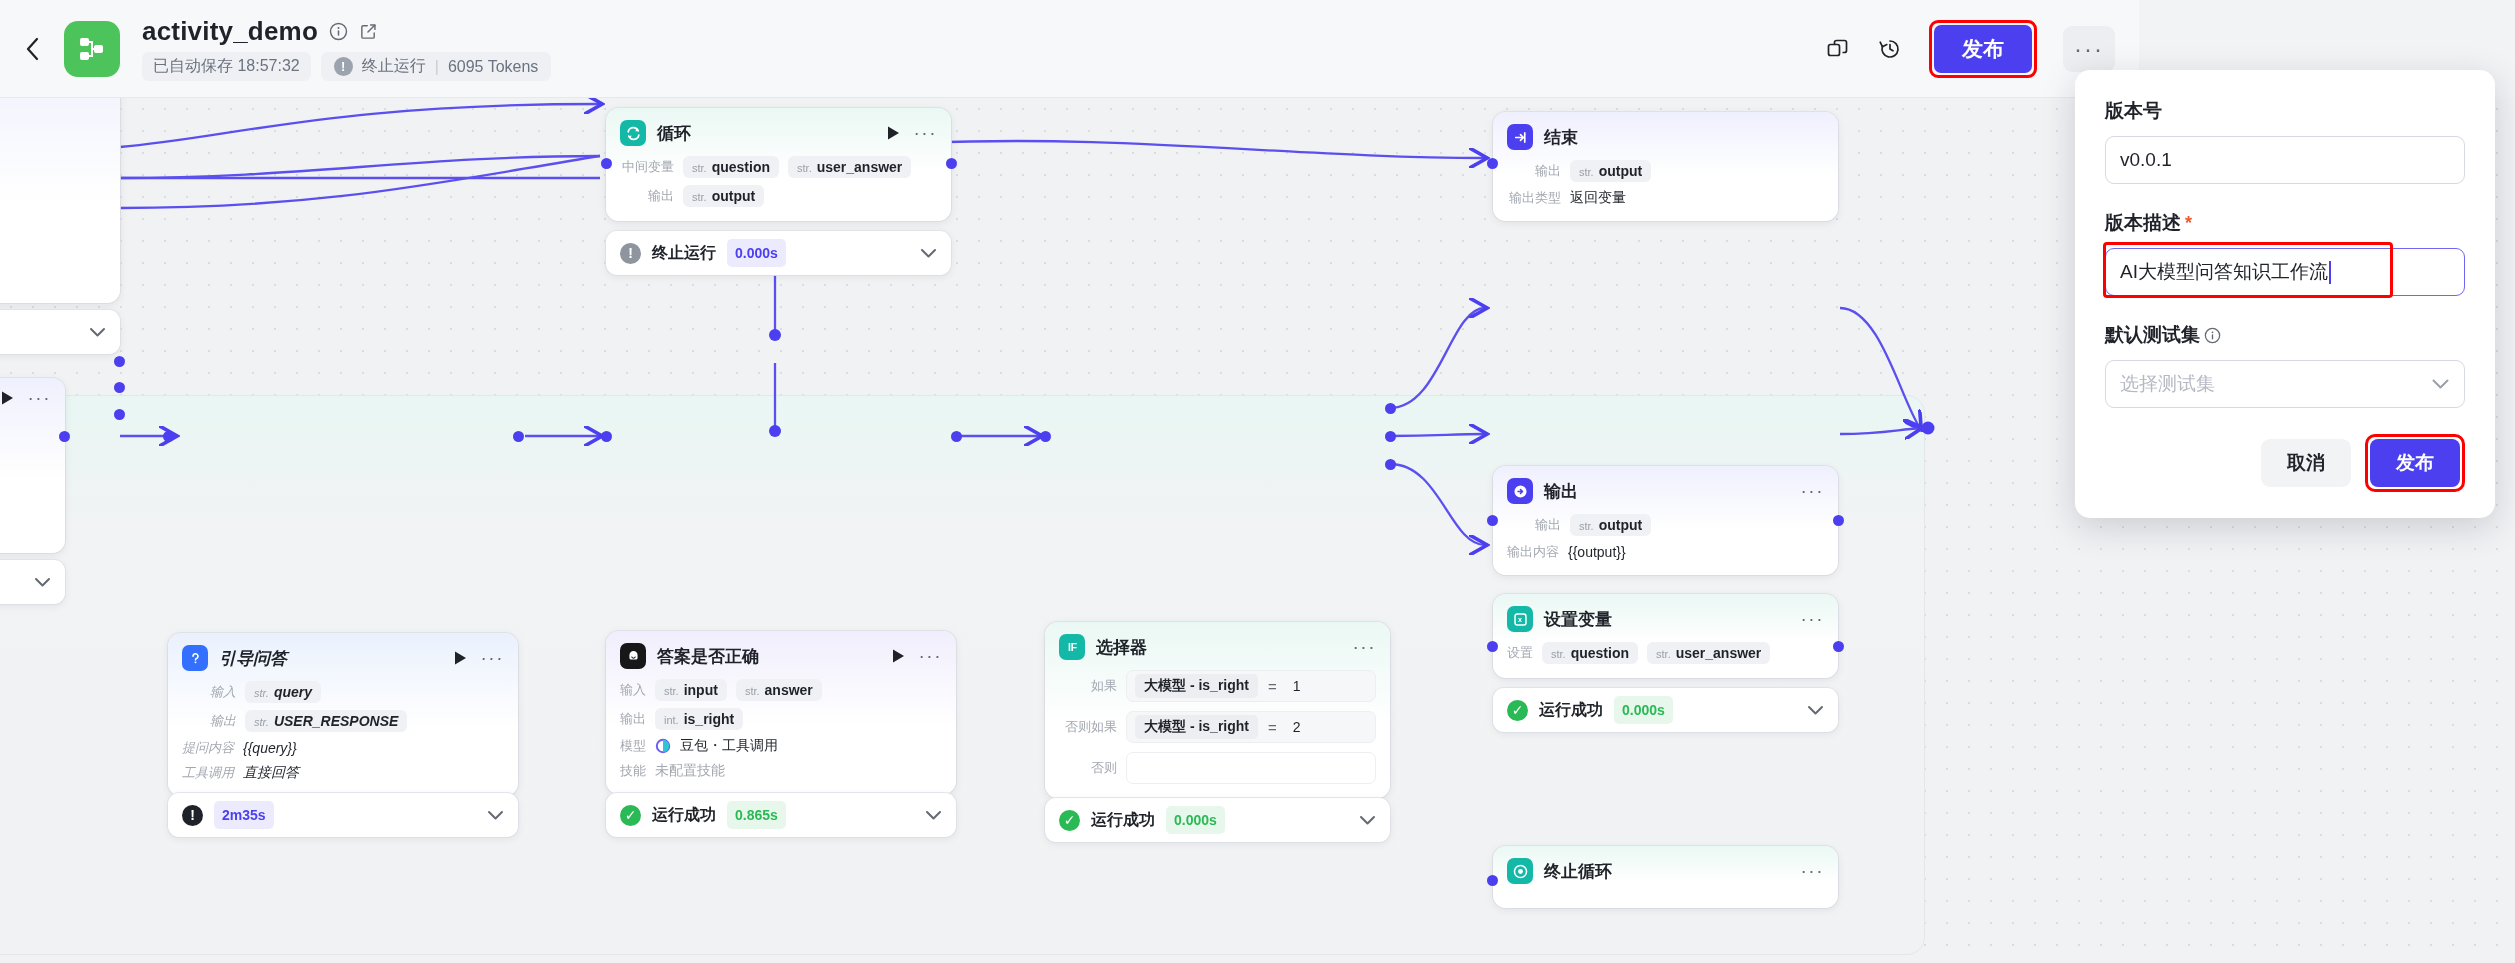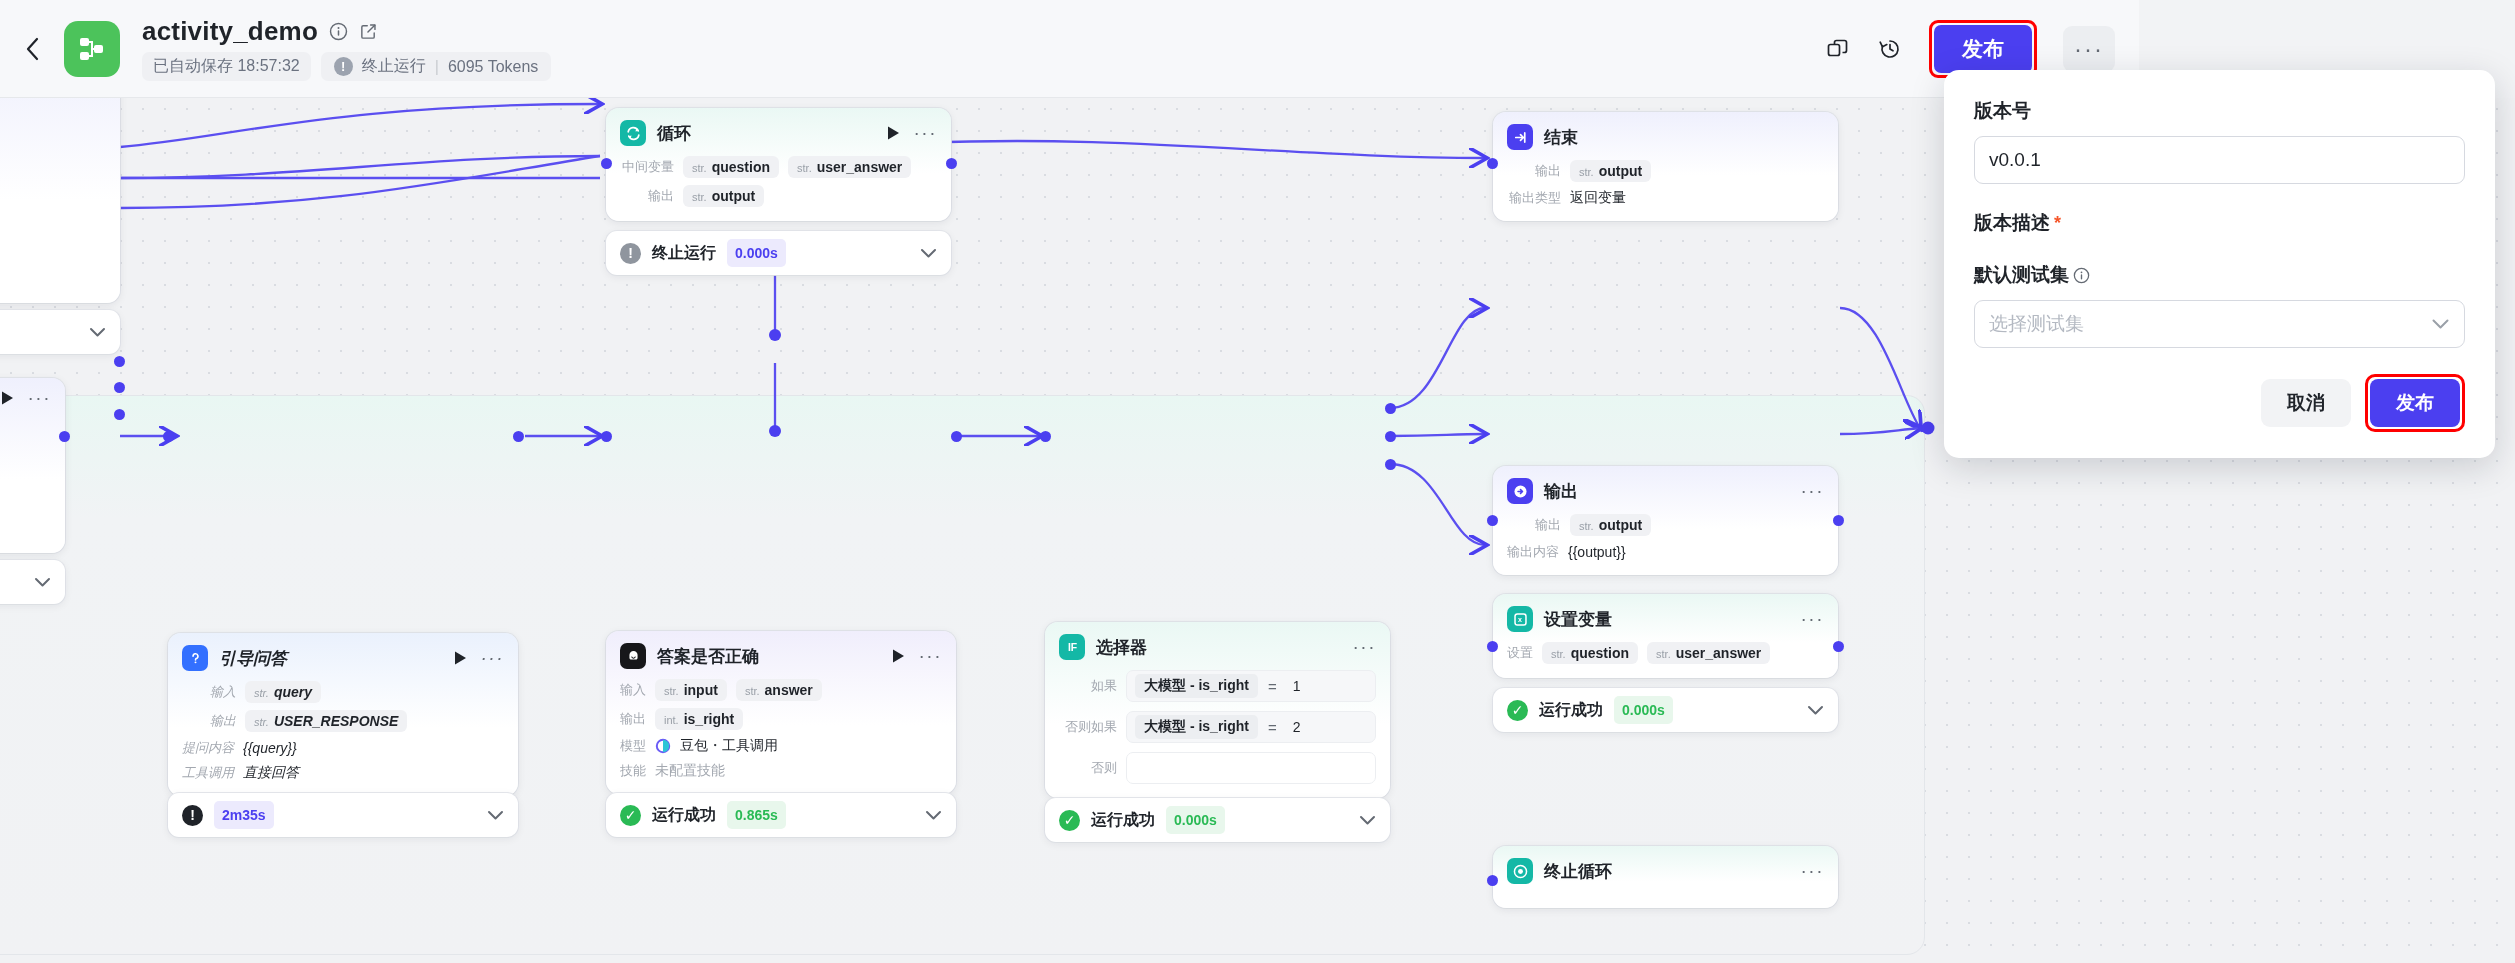--- a/index.html
+++ b/index.html
@@ -146,21 +146,21 @@
   .cond-box.empty { background: #fff; }
 
   
   .port {
     position: absolute; width: 11px; height: 11px; border-radius: 50%;
     background: #4b3ff0; z-index: 6;
   }
 
   
   .dialog {
-    position: absolute; right: 20px; top: 70px; width: 551px;
+    position: absolute; right: 20px; top: 70px; width: 420px;
     background: #fff; border-radius: 15px; padding: 28px 30px 26px 30px;
     box-shadow: 0 9px 34px rgba(20,25,40,.17); z-index: 60;
   }
   .fld-label { font-size: 19px; font-weight: bold; color: #1f2329; display: flex; align-items: center; gap: 4px; }
   .req { color: #f5562a; font-size: 18px; }
   .info-ico { color: #646a73; display: inline-flex; }
   .input {
     width: 100%; height: 48px; border: 1px solid #d6d9e0; border-radius: 9px;
     font-size: 19px; color: #1f2329; padding: 0 14px; margin-top: 12px;
     font-family: inherit; background: #fff; outline: none;
@@ -675,20 +675,27 @@
       <span>版本号</span>
     </div>
     <input class="input" value="v0.0.1" style="">
 
     <div class="gap18"></div>
 
     <div class="fld-label">
       <span>版本描述</span>
       <span class="req">*</span>
     </div>
+    <div class="desc-wrap">
+      <div class="input focus" style="display:flex;align-items:center;margin-top:0;">
+        <span>AI大模型问答知识工作流</span>
+          <span class="caret"></span>
+      </div>
+      <div class="desc-hl"></div>
+    </div>
 
     <div class="gap18"></div>
 
     <div class="fld-label">
       <span>默认测试集</span>
       <span class="info-ico">
         <svg width="17" height="17" viewBox="0 0 20 20">
             <circle cx="10" cy="10" r="8.4" stroke="#646a73" stroke-width="1.5" fill="none"></circle>
             <circle cx="10" cy="6.2" r="1.05" fill="#646a73"></circle>
             <rect x="9.2" y="8.6" width="1.6" height="6" rx=".8" fill="#646a73"></rect>

